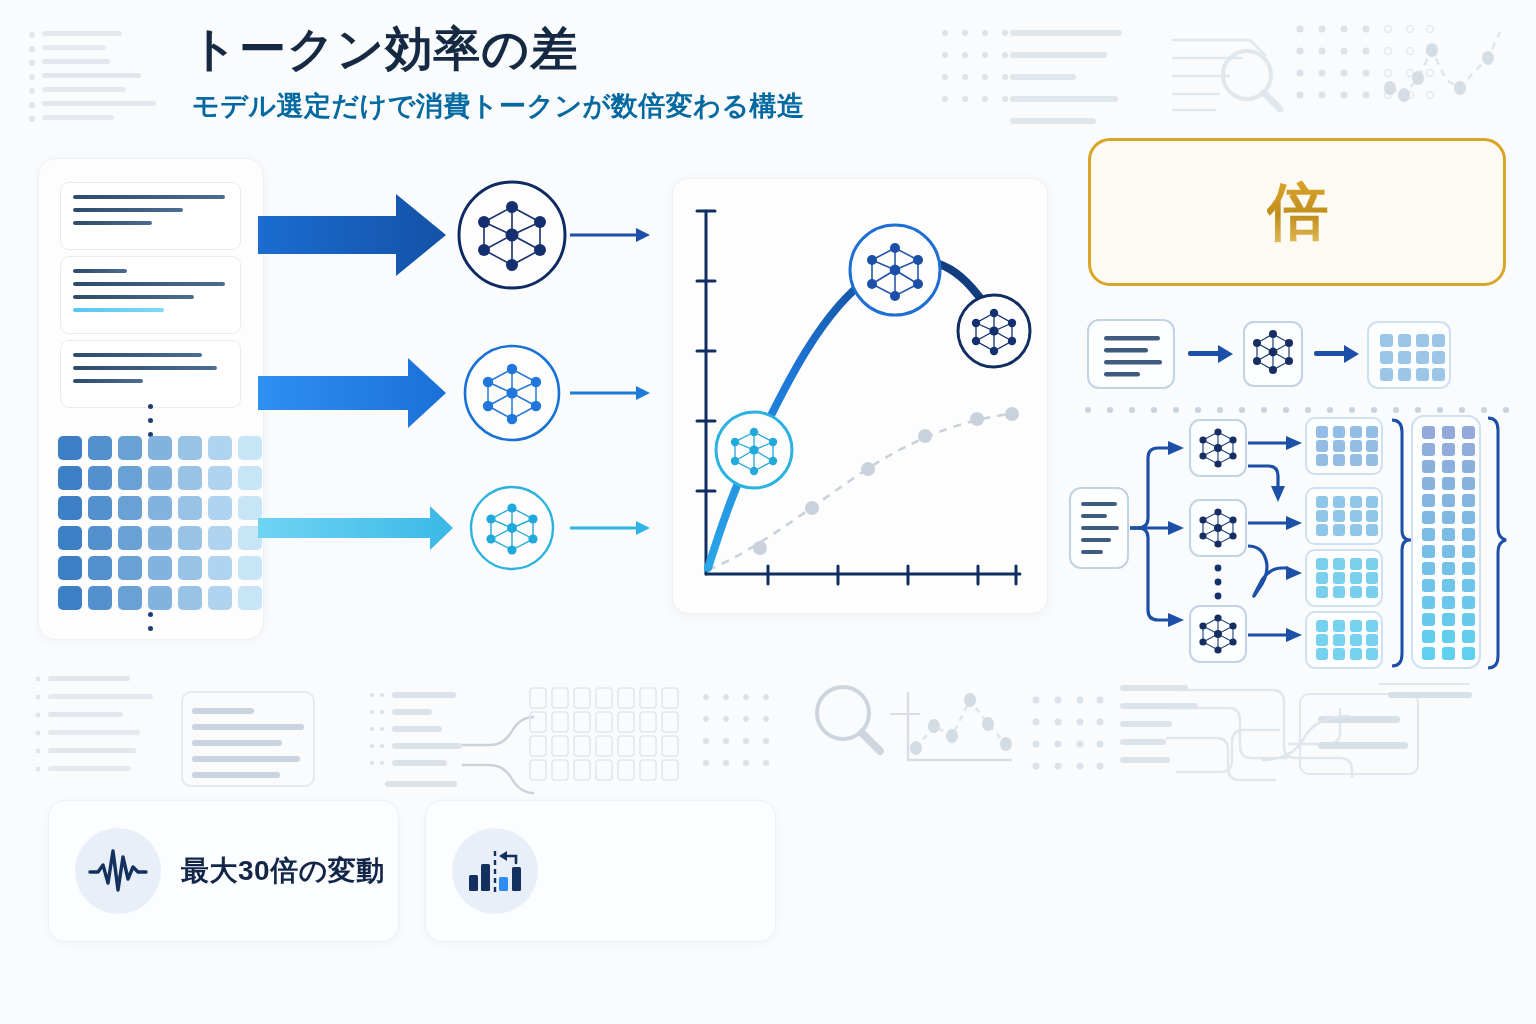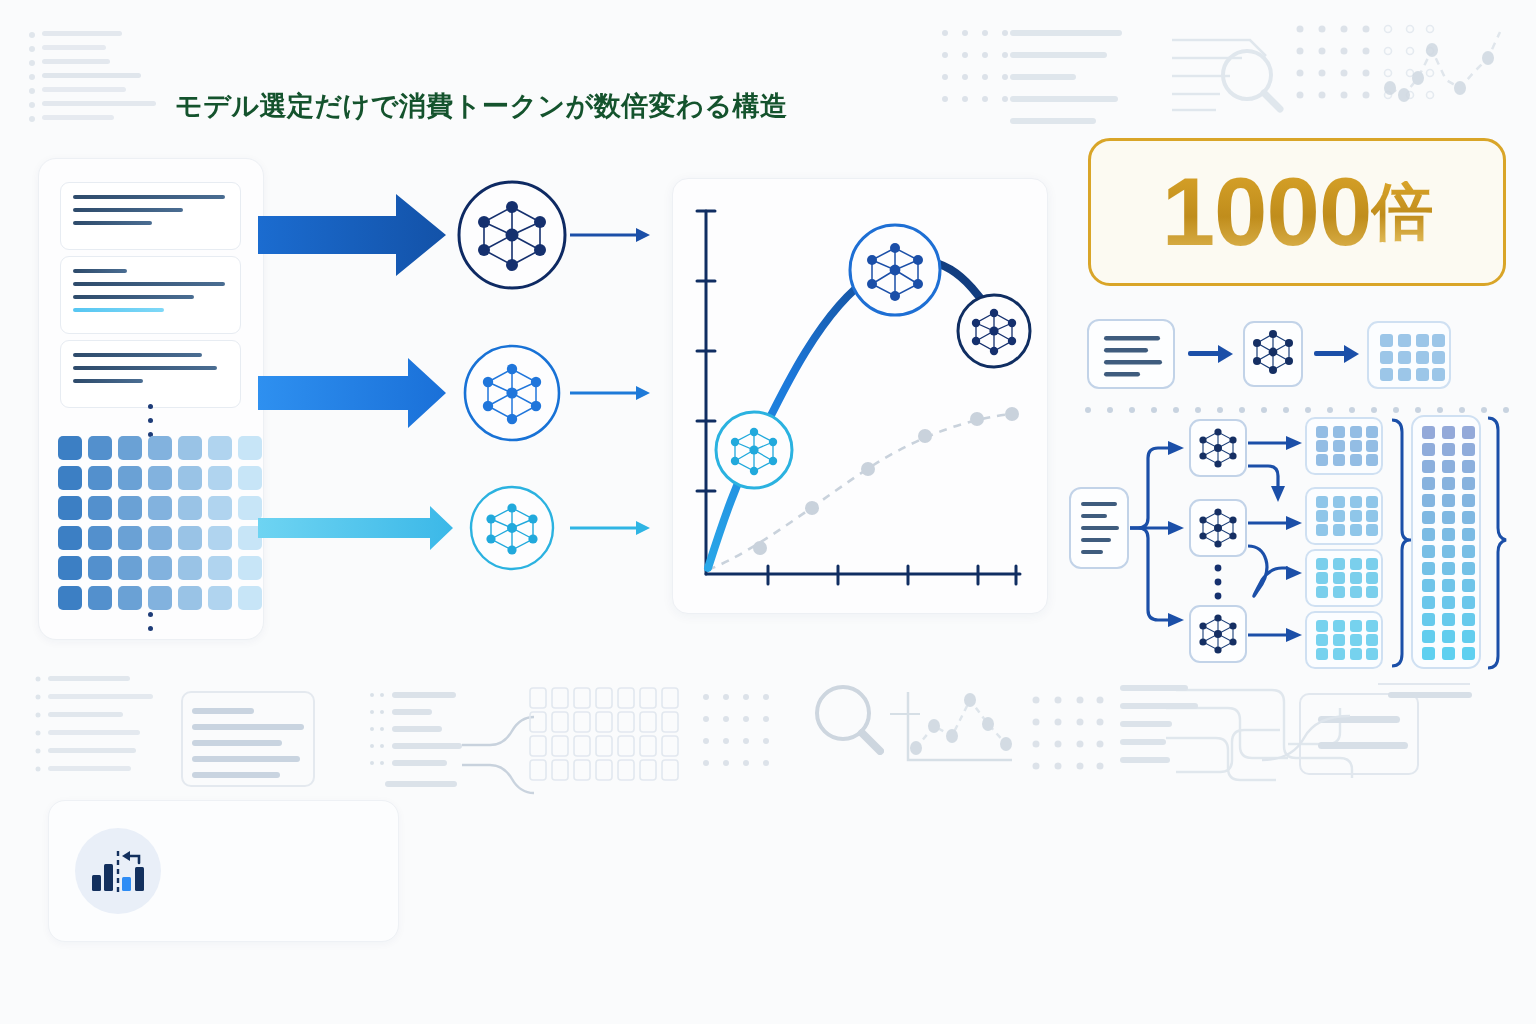--- a/index.html
+++ b/index.html
@@ -13,22 +13,22 @@
 
   
   .bg { position: absolute; pointer-events: none; }
 
   
   .title {
     position: absolute; left: 190px; top: 18px;
     font-size: 47px; font-weight: 700; color: #152A42; letter-spacing: 1px;
   }
   .subtitle {
-    position: absolute; left: 175px; top: 88px;
-    font-size: 27px; font-weight: 700; color: #14532d; letter-spacing: .5px;
+    position: absolute; left: 192px; top: 88px;
+    font-size: 27px; font-weight: 700; color: #0369a1; letter-spacing: .5px;
   }
 
   
   .panel {
     position: absolute; left: 38px; top: 158px; width: 226px; height: 482px;
     background: #FDFDFE; border: 1px solid #EDF0F4; border-radius: 18px;
     box-shadow: 0 2px 10px rgba(25,50,90,.045);
   }
   .doccard {
     position: absolute; background: #fff; border: 1px solid #E7ECF2;
@@ -340,20 +340,21 @@
       <path d="M1378 684 h92"></path>
     </g>
     <g fill="#D7DFE7">
       <rect x="1318" y="716" width="82" height="7" rx="3.5"></rect>
       <rect x="1318" y="742" width="90" height="7" rx="3.5"></rect>
       <rect x="1388" y="692" width="84" height="6" rx="3"></rect>
     </g>
     <path d="M1262 760 q30 0 42 -22 t46 -22" fill="none" stroke="#DEE5EC" stroke-width="2.5"></path>
   </svg>
 
+  <div class="title">トークン効率の差</div>
   <div class="subtitle">モデル選定だけで消費トークンが数倍変わる構造</div>
 
   <div class="panel"></div>
 
   <div class="doccard" style="left:60px;top:182px;width:181px;height:68px;">
     <div class="dline" style="width:98%"></div>
     <div class="dline" style="width:71%"></div>
     <div class="dline" style="width:51%;margin-bottom:0"></div>
   </div>
 
@@ -605,21 +606,20 @@
           <circle cx="340" cy="145" r="4.2"></circle>
         <circle cx="304" cy="163" r="4.2"></circle>
           <circle cx="340" cy="163" r="4.2"></circle>
           <circle cx="322" cy="173" r="4.2"></circle>
         <circle cx="322" cy="153" r="4.6"></circle>
       </g>
     </g>
   </svg>
 
   <div class="badge">
-    <span class="badgetext">1000</span>
     <span class="badgetext badgesuffix">倍</span>
   </div>
 
   <svg class="bg" width="440" height="110" style="left:1080px;top:308px;">
 
     <g>
       <rect x="8" y="12" width="86" height="68" rx="11" fill="#FDFEFF" stroke="#C2D3E8" stroke-width="2"></rect>
       <g fill="#3F5C7E">
         <rect x="24" y="28" width="56" height="4.5" rx="2.2"></rect>
         <rect x="24" y="40" width="44" height="4.5" rx="2.2"></rect>
@@ -912,20 +912,28 @@
     </g>
 
     <g fill="none" stroke="#1B4FA8" stroke-width="3">
       <path d="M428 8 q10 0 10 12 V118 q0 10 8 12 q-8 2 -8 12 V246 q0 12 -10 12"></path>
     </g>
   </svg>
 
   <div class="cards">
 
 
+    <div class="card">
+      <div class="cardicon">
+        <svg width="62" height="52" viewBox="0 0 62 52">
+          <polyline points="3,27 11,27 16,20 21,38 26,6 31,45 36,12 41,34 46,22 51,27 59,27" fill="none" stroke="#13305E" stroke-width="3.4" stroke-linecap="round" stroke-linejoin="round"></polyline>
+        </svg>
+      </div>
+      <div class="cardlabel">最大30倍の変動</div>
+    </div>
 
     <div class="card">
       <div class="cardicon">
         <svg width="60" height="52" viewBox="0 0 60 52">
           <g fill="#13305E">
             <rect x="4" y="30" width="9" height="16" rx="1.5"></rect>
             <rect x="16" y="19" width="9" height="27" rx="1.5"></rect>
             <rect x="47" y="22" width="9" height="24" rx="1.5"></rect>
           </g>
           <rect x="34" y="32" width="9" height="14" rx="1.5" fill="#2D8CF5"></rect>

